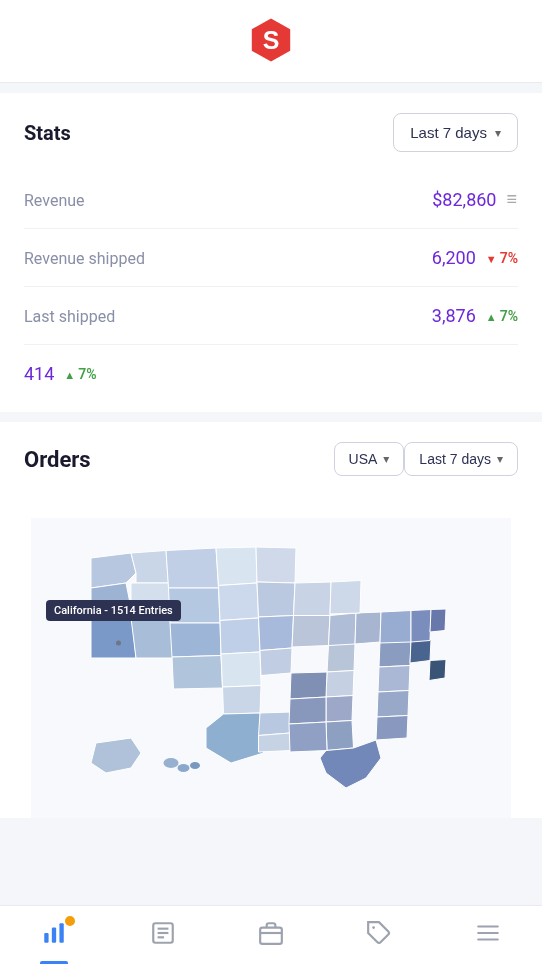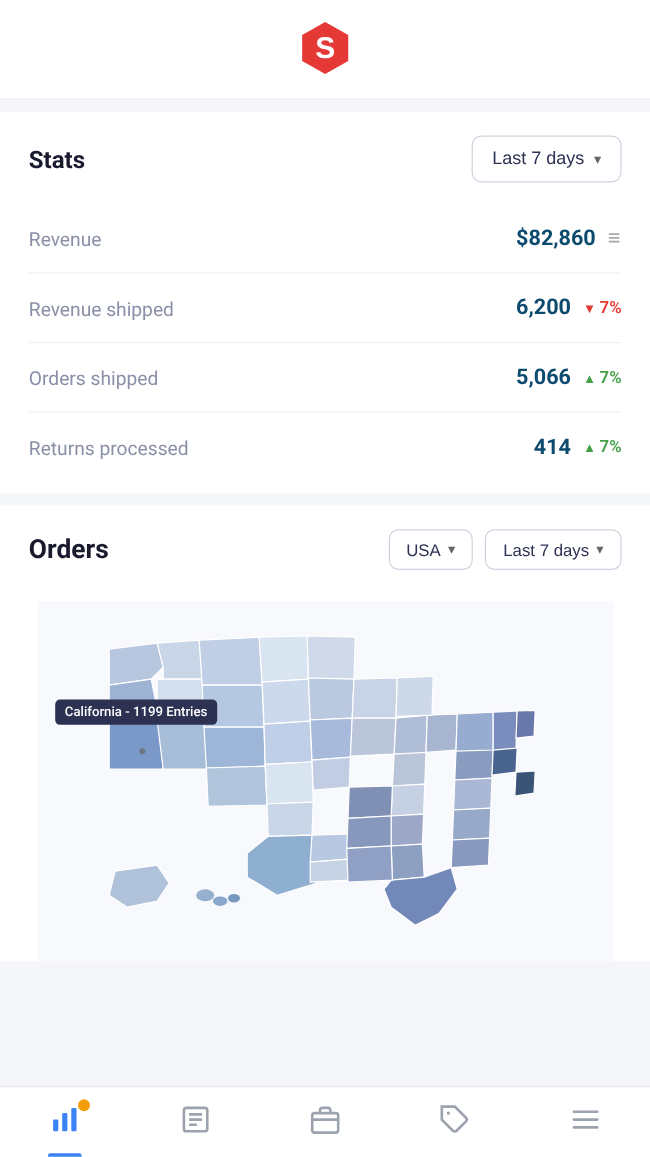--- a/index.html
+++ b/index.html
@@ -85,22 +85,22 @@
     }
 
     .stat-right {
       display: flex;
       align-items: center;
       gap: 10px;
     }
 
     .stat-value {
       font-size: 18px;
-      font-weight: 700;
-      color: #0c4a6e;
+      font-weight: 400;
+      color: #6d28d9;
     }
 
     .stat-badge {
       display: flex;
       align-items: center;
       gap: 3px;
       font-size: 14px;
       font-weight: 600;
     }
 
@@ -131,34 +131,33 @@
     .orders-section {
       background: #fff;
       margin-top: 10px;
       padding: 20px 24px 0;
     }
 
     .orders-header {
       display: flex;
       justify-content: space-between;
       align-items: center;
-      margin-bottom: 16px;
+      margin-bottom: 32px;
       flex-wrap: wrap;
       gap: 10px;
     }
 
     .orders-title {
       font-size: 22px;
       font-weight: 700;
       color: #1a1a2e;
     }
 
     .orders-controls {
       display: flex;
-      gap: 10px;
     }
 
     .dropdown-btn-sm {
       display: flex;
       align-items: center;
       gap: 6px;
       border: 1.5px solid #d0d3df;
       border-radius: 8px;
       padding: 8px 14px;
       background: #fff;
@@ -288,32 +287,31 @@
     <div class="stat-right">
       <span class="stat-value">6,200</span>
       <span class="stat-badge badge-down">
         <span class="arrow-down"></span>
         <span>7%</span>
       </span>
     </div>
   </div>
 
   <div class="stat-row">
-    <span class="stat-label">Orders shipped</span>
+    <span class="stat-label">Last shipped</span>
     <div class="stat-right">
-      <span class="stat-value">5,066</span>
+      <span class="stat-value">3,876</span>
       <span class="stat-badge badge-up">
         <span class="arrow-up"></span>
         <span>7%</span>
       </span>
     </div>
   </div>
 
   <div class="stat-row">
-    <span class="stat-label">Returns processed</span>
     <div class="stat-right">
       <span class="stat-value">414</span>
       <span class="stat-badge badge-up">
         <span class="arrow-up"></span>
         <span>7%</span>
       </span>
     </div>
   </div>
 </div>
 
@@ -326,21 +324,21 @@
         <span class="chevron-down">▾</span>
       </button>
       <button class="dropdown-btn-sm">
         <span>Last 7 days</span>
         <span class="chevron-down">▾</span>
       </button>
     </div>
   </div>
 
   <div class="map-container">
-    <div class="map-tooltip">California - 1199 Entries</div>
+    <div class="map-tooltip">California - 1514 Entries</div>
     <div class="map-svg-wrapper">
 
       <svg class="us-map" viewBox="0 0 960 600" xmlns="http://www.w3.org/2000/svg">
 
         <rect width="960" height="600" fill="#f8f9fd"></rect>
 
         <path d="M 120,80 L 200,70 L 210,110 L 190,130 L 120,140 Z" fill="#b8c7e0" stroke="#fff" stroke-width="2"></path>
         <path d="M 120,140 L 190,130 L 200,180 L 120,200 Z" fill="#9db3d4" stroke="#fff" stroke-width="2"></path>
         <path d="M 120,200 L 200,180 L 210,280 L 120,280 Z" fill="#7a99c8" stroke="#fff" stroke-width="2"></path>
 

